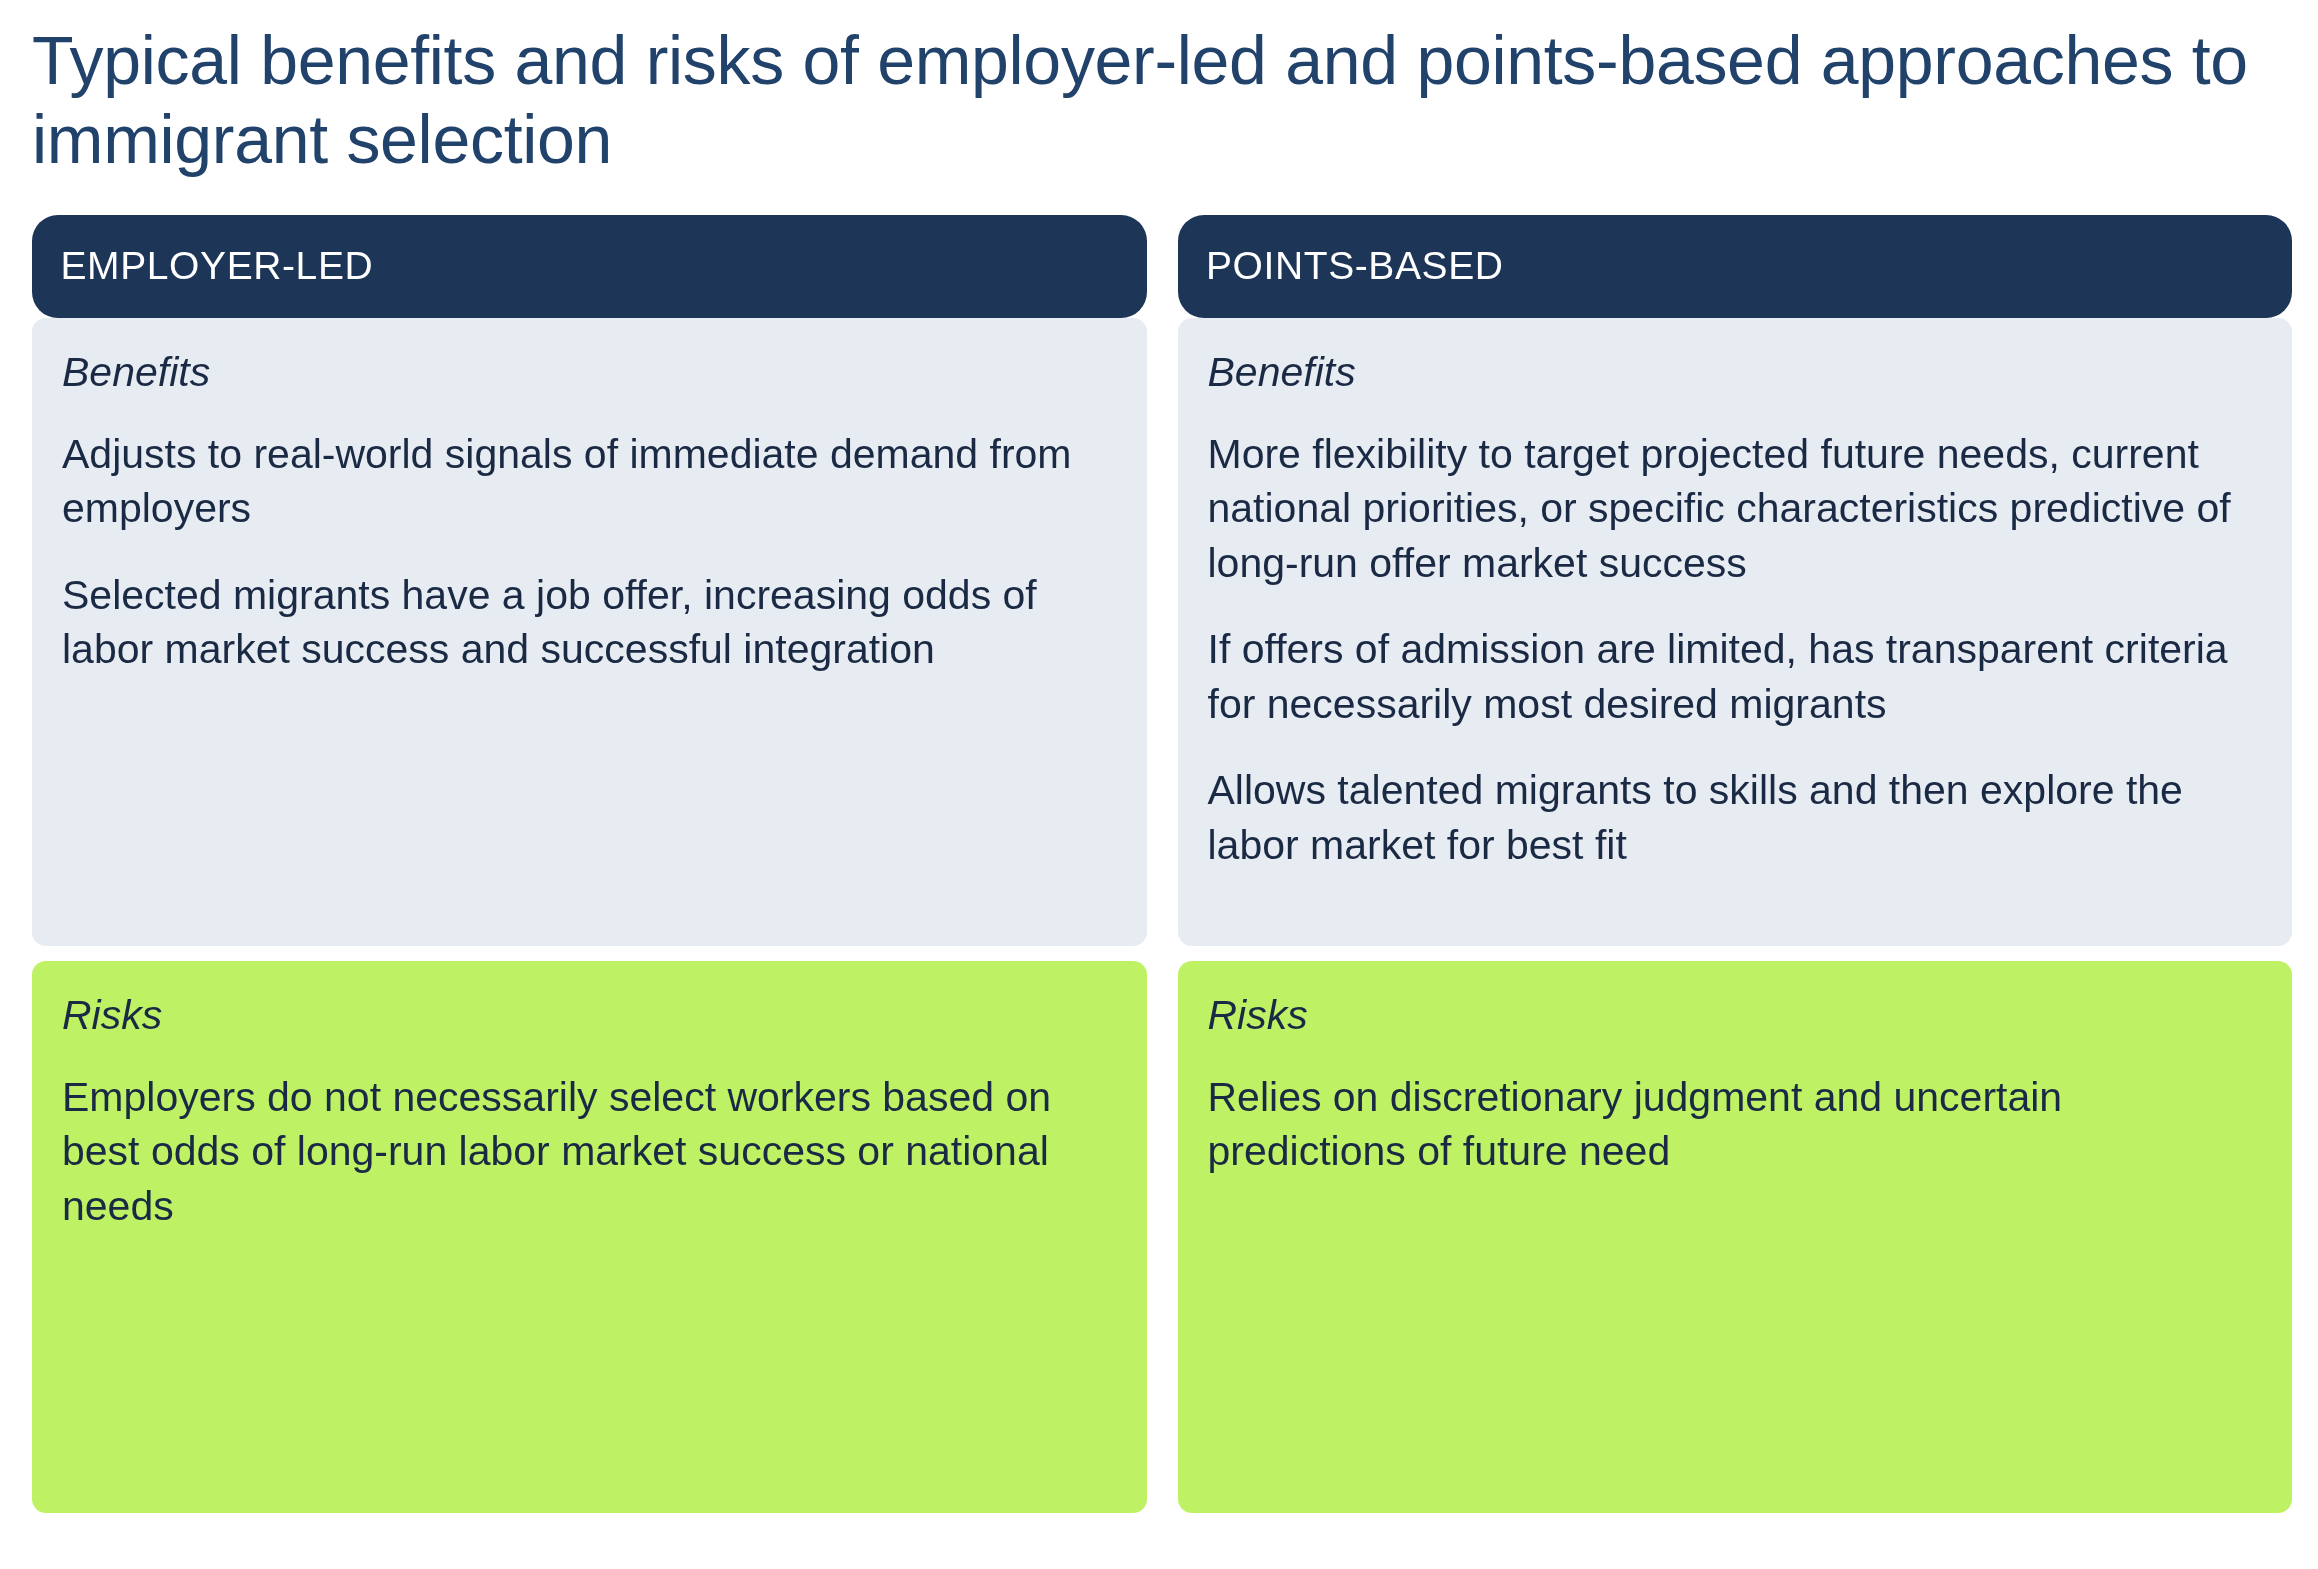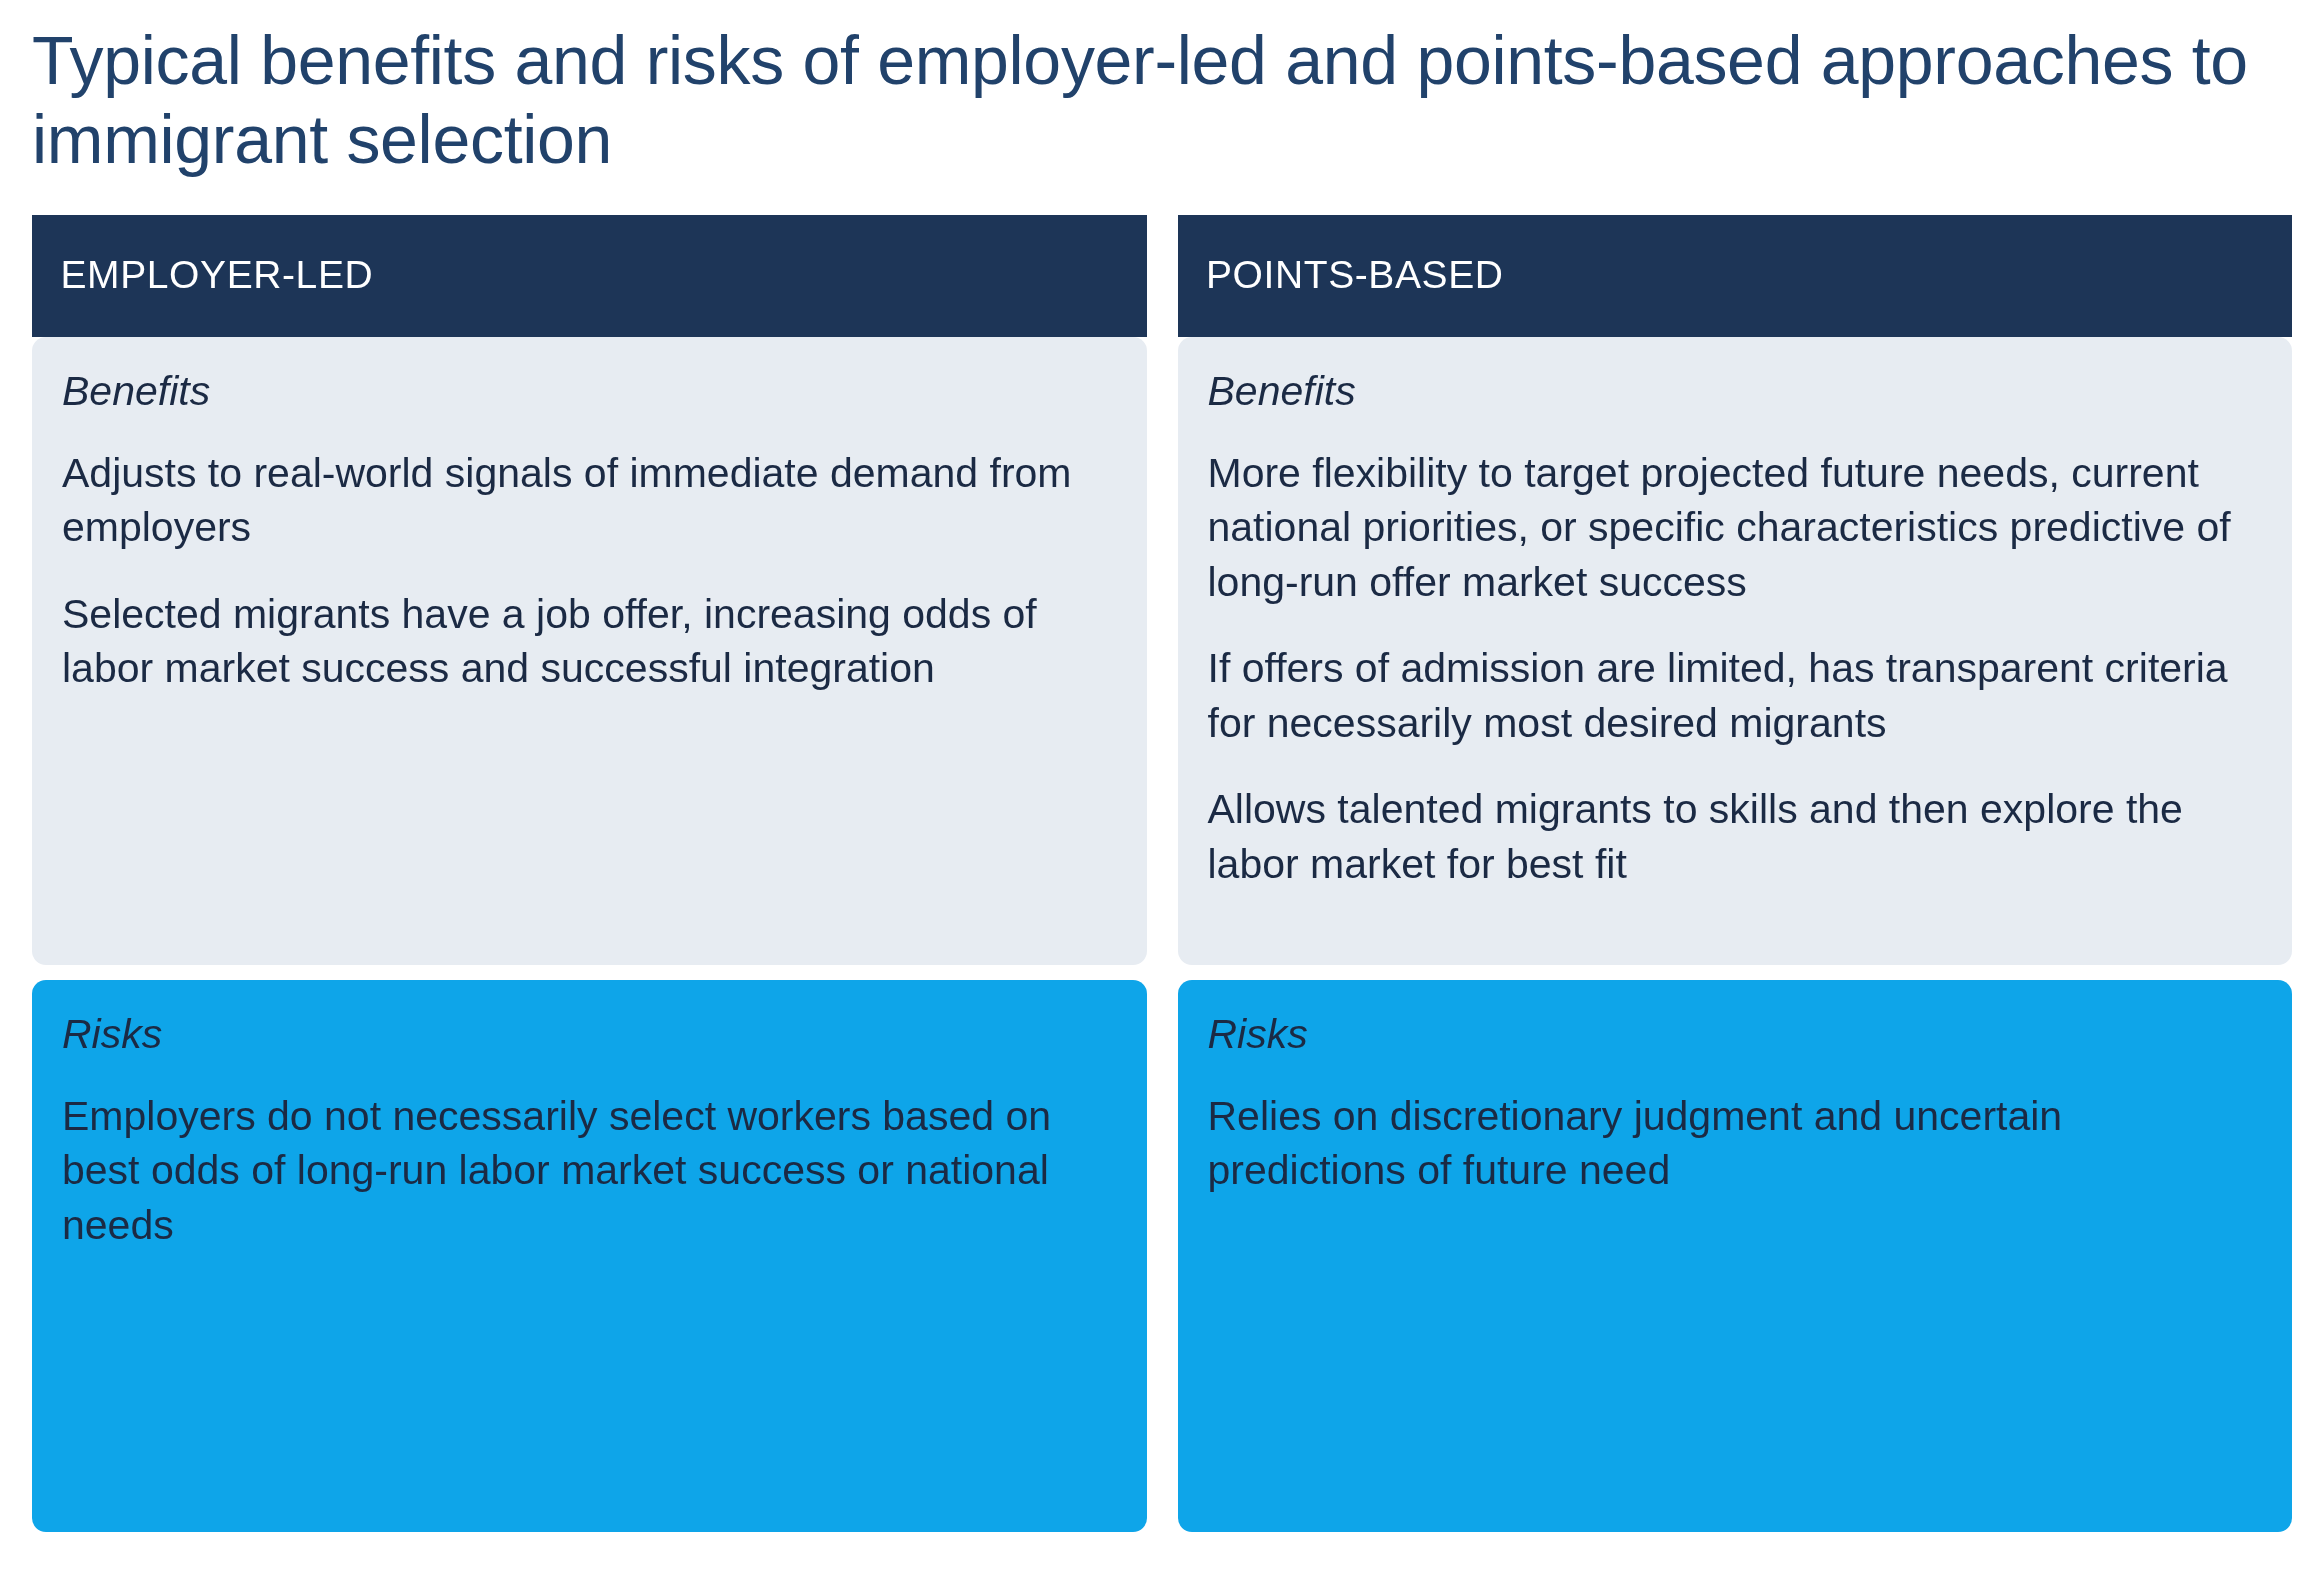--- a/index.html
+++ b/index.html
@@ -40,35 +40,36 @@
     display: flex;
     flex-direction: column;
   }
   .col-header {
     background: #1d3557;
     color: #ffffff;
     font-size: 39px;
     letter-spacing: 0.6px;
     padding: 25px 28.5px 26px 28.5px;
     box-sizing: border-box;
-    height: 122px;
+    height: 103px;
     display: flex;
     align-items: center;
+    border-radius: 26px;
   }
   .panel {
     box-sizing: border-box;
     padding: 32px 30px 28.5px 30px;
     border-radius: 14px;
   }
   .panel-benefits {
     background: #e7ecf2;
     min-height: 628px;
   }
   .panel-risks {
-    background: #0ea5e9;
+    background: #bef264;
     min-height: 552px;
   }
   .panel-label {
     font-style: italic;
     font-size: 41px;
     color: #1b2a44;
     margin: 0 0 32px 0;
     line-height: 1.1;
   }
   .panel ul {

